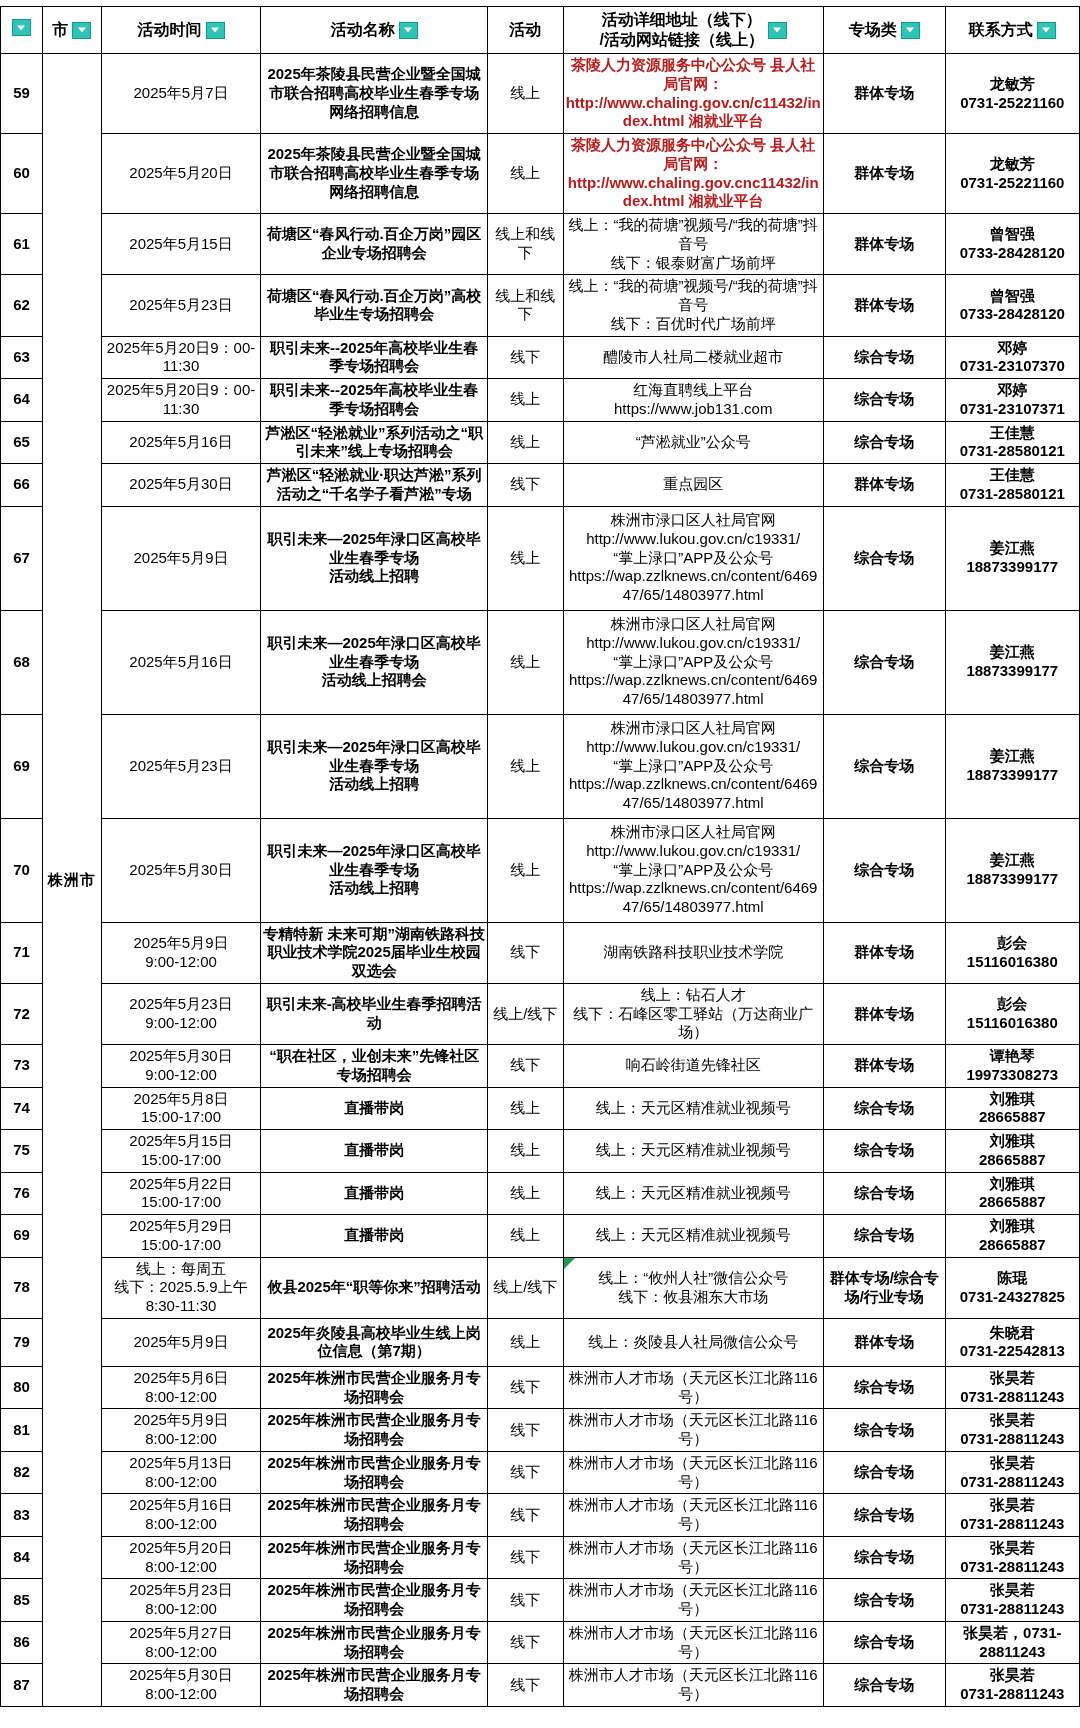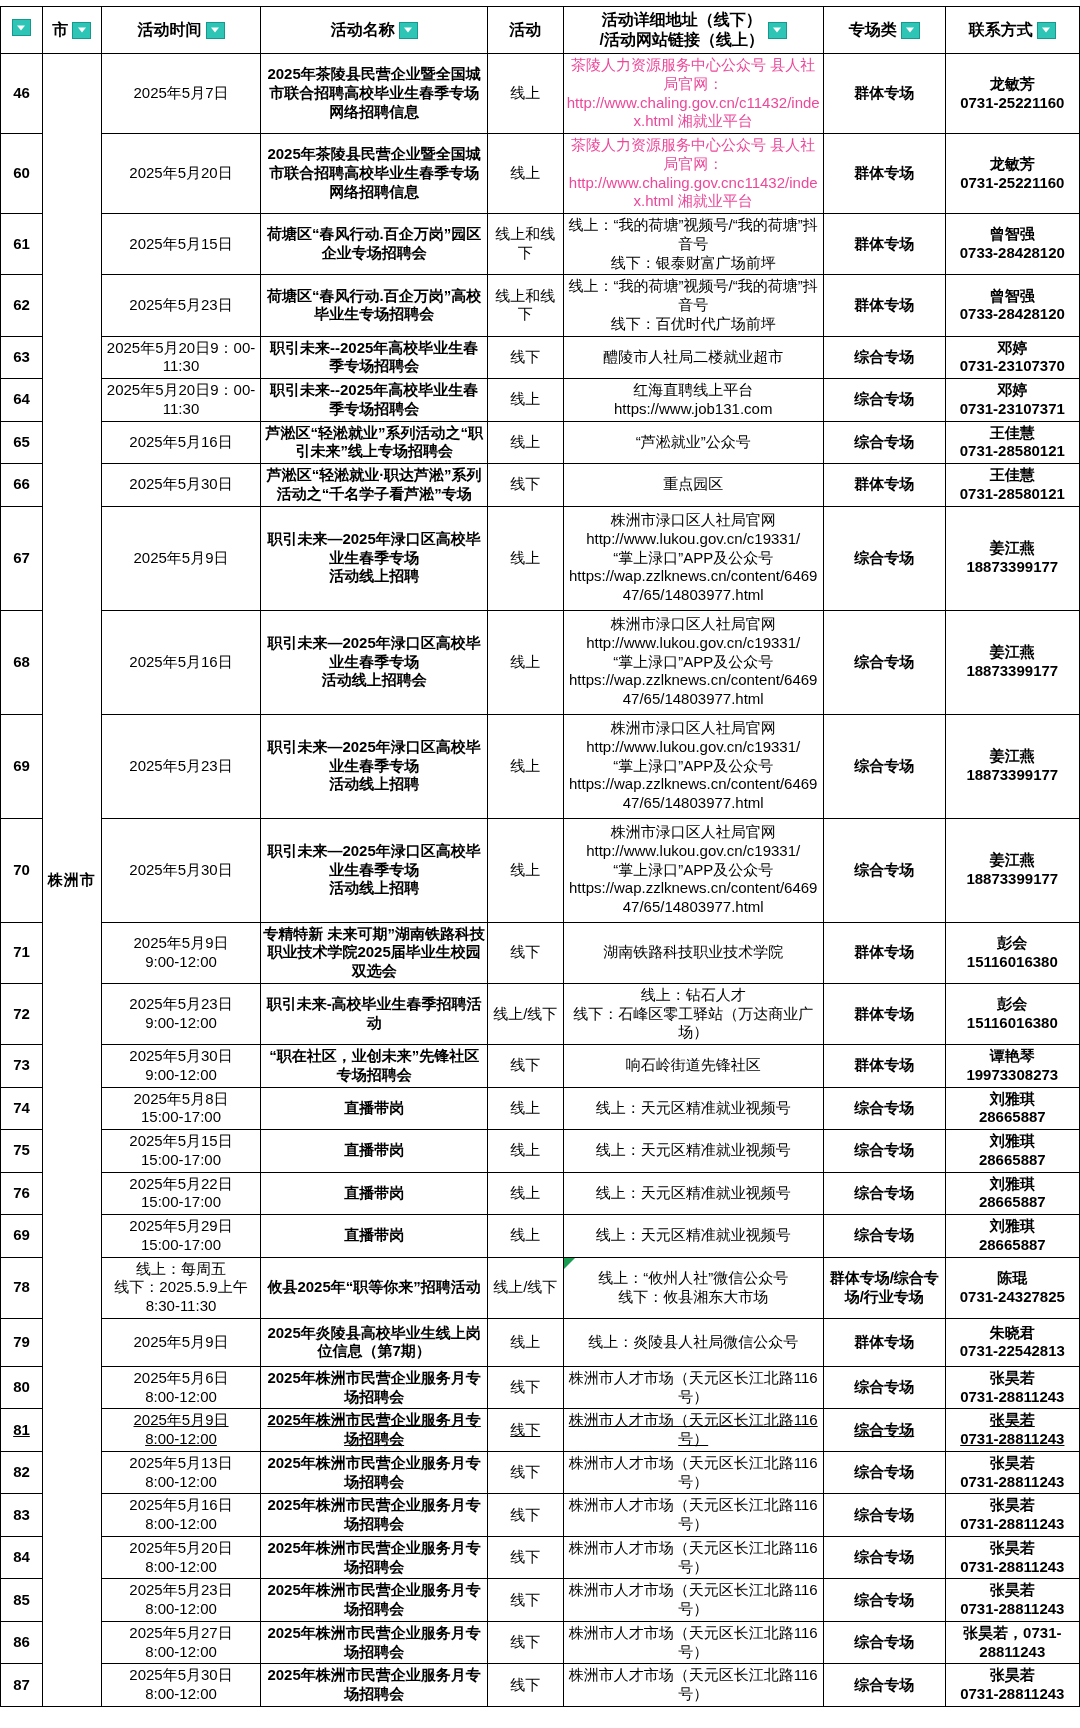--- a/index.html
+++ b/index.html
@@ -81,21 +81,21 @@
     font-size: 17px;
     letter-spacing: 1px;
     font-family: Liberation Serif, serif;
   }
   td.time { font-size: 15px; white-space: pre-line; }
   td.name { font-weight: bold; font-size: 15px; white-space: pre-line; }
   td.mode { font-size: 15px; white-space: pre-line; }
   td.addr { font-size: 14.5px; white-space: pre-line; }
   td.type { font-weight: bold; font-size: 15px; white-space: pre-line; }
   td.contact { font-weight: bold; font-size: 15px; white-space: pre-line; }
-  td.addr.link { color: #ec4899; font-weight: normal; }
+  td.addr.link { color: #b91c1c; font-weight: bold; }
 
   .corner-mark {
     position: relative;
     margin-left: 16px;
   }
   .corner-mark::before {
     content: "";
     position: absolute;
     left: 0; top: 0;
     border-top: 11px solid #1a9c52;
@@ -163,21 +163,21 @@
             </div>
           </td>
           <td>
             <div class="hdr-wrap">
               <span class="hdr-text">联系方式</span>
               <span class="filter-btn"></span>
             </div>
           </td>
         </tr>
         <tr style="height: 80px;">
-          <td class="num">46</td>
+          <td class="num">59</td>
           <td class="city" rowspan="29">株洲市</td>
           <td class="time">2025年5月7日</td>
           <td class="name">2025年茶陵县民营企业暨全国城市联合招聘高校毕业生春季专场网络招聘信息</td>
           <td class="mode">线上</td>
           <td class="addr link">茶陵人力资源服务中心公众号 县人社局官网：
 http://www.chaling.gov.cn/c11432/index.html       湘就业平台</td>
           <td class="type">群体专场</td>
           <td class="contact">龙敏芳
 0731-25221160</td>
         </tr>
@@ -415,21 +415,21 @@
           <td class="num">80</td>
           <td class="time">2025年5月6日
 8:00-12:00</td>
           <td class="name">2025年株洲市民营企业服务月专场招聘会</td>
           <td class="mode">线下</td>
           <td class="addr">株洲市人才市场（天元区长江北路116号）</td>
           <td class="type">综合专场</td>
           <td class="contact">张昊若
 0731-28811243</td>
         </tr>
-        <tr style="height: 32px; text-decoration: underline;">
+        <tr style="height: 32px;">
           <td class="num">81</td>
           <td class="time">2025年5月9日
 8:00-12:00</td>
           <td class="name">2025年株洲市民营企业服务月专场招聘会</td>
           <td class="mode">线下</td>
           <td class="addr">株洲市人才市场（天元区长江北路116号）</td>
           <td class="type">综合专场</td>
           <td class="contact">张昊若
 0731-28811243</td>
         </tr>

